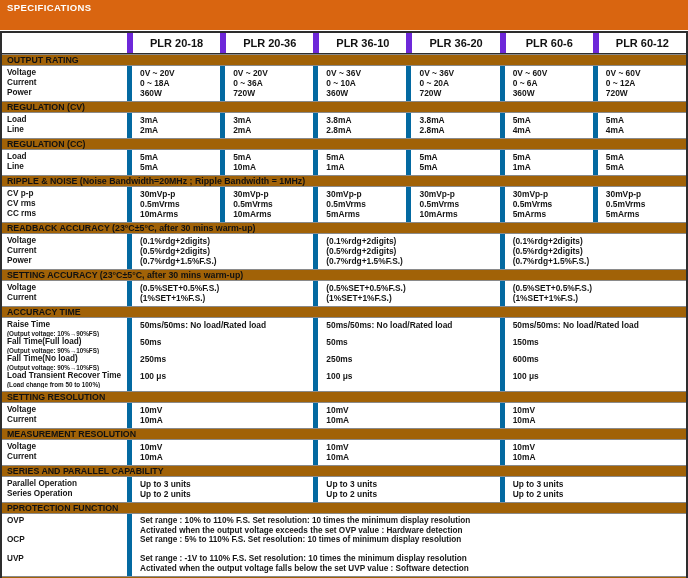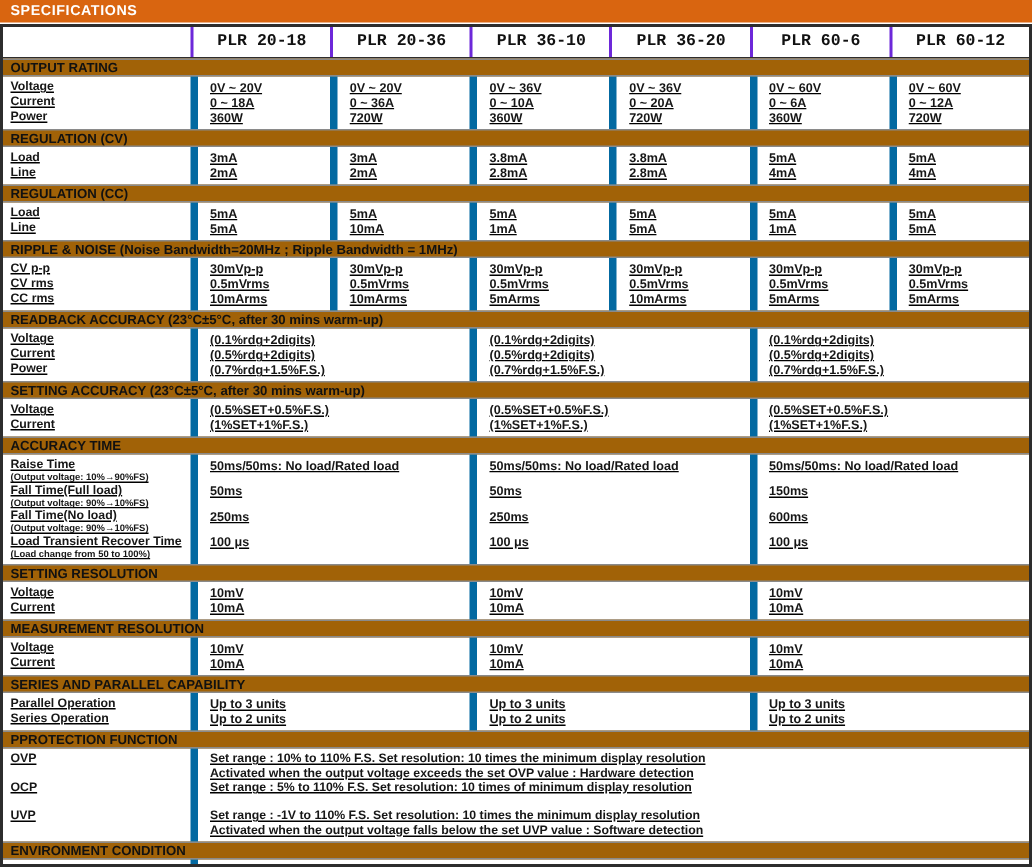--- a/index.html
+++ b/index.html
@@ -1,36 +1,36 @@
 <!DOCTYPE html>
 <html><head>
 <meta charset="utf-8">
 <style>
   html,body{margin:0;padding:0;background:#fff;overflow:hidden;}
   body{width:688px;height:578px;font-family:"Liberation Sans",sans-serif;-webkit-font-smoothing:antialiased;}
 
   .titlebar{
-    height:15px;line-height:15px;background:#d96510;color:#fff;
+    height:30px;line-height:15px;background:#d96510;color:#fff;
     font-size:9.5px;font-weight:700;padding-left:7px;letter-spacing:.4px;
   }
 
   .table{margin-top:1px;border:2px solid #2d2d2d;background:#fff;}
 
   .mhead{display:grid;grid-template-columns:125px repeat(6,1fr);height:20px;border-bottom:1px solid #2d2d2d;}
   .mcell{font-size:11px;font-weight:700;text-align:center;line-height:20px;color:#111;white-space:nowrap;overflow:hidden;}
-  .mcell + .mcell{border-left:2px solid #6d28d9;font-family:Liberation Mono, monospace;}
+  .mcell + .mcell{border-left:6px solid #6d28d9;}
 
   .bar{
     height:10px;line-height:10px;background:#a16207;
     border-top:1px solid #8a8a8a;border-bottom:1px solid #8a8a8a;
     font-size:8.8px;font-weight:700;color:#111;padding-left:5px;
     white-space:nowrap;overflow:hidden;
   }
 
-  .bodygrid{display:grid;text-decoration:underline;}
+  .bodygrid{display:grid;}
   .cols6{grid-template-columns:125px repeat(6,1fr);}
   .cols3{grid-template-columns:125px repeat(3,1fr);}
   .cols1{grid-template-columns:125px 1fr;border-radius:14px;}
 
   .col{padding:2px 0 3px 0;min-width:0;}
   .col + .col{border-left:5px solid #0369a1;}
 
   .seg{height:10px;overflow:visible;}
   .seg.t17{height:17px;}
   .seg.t19{height:19px;}

